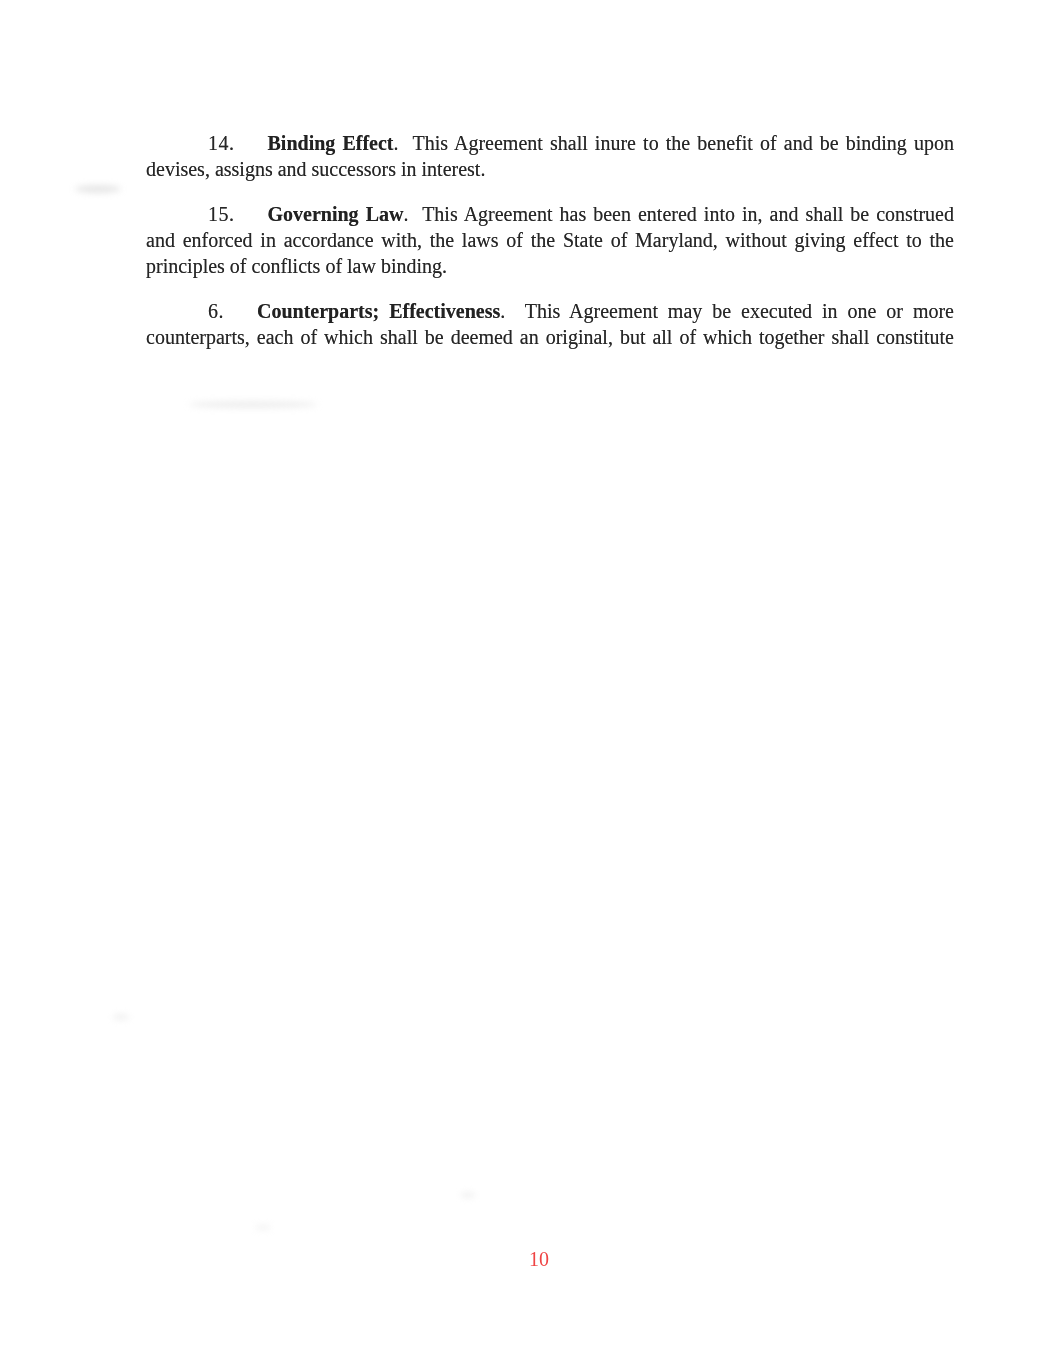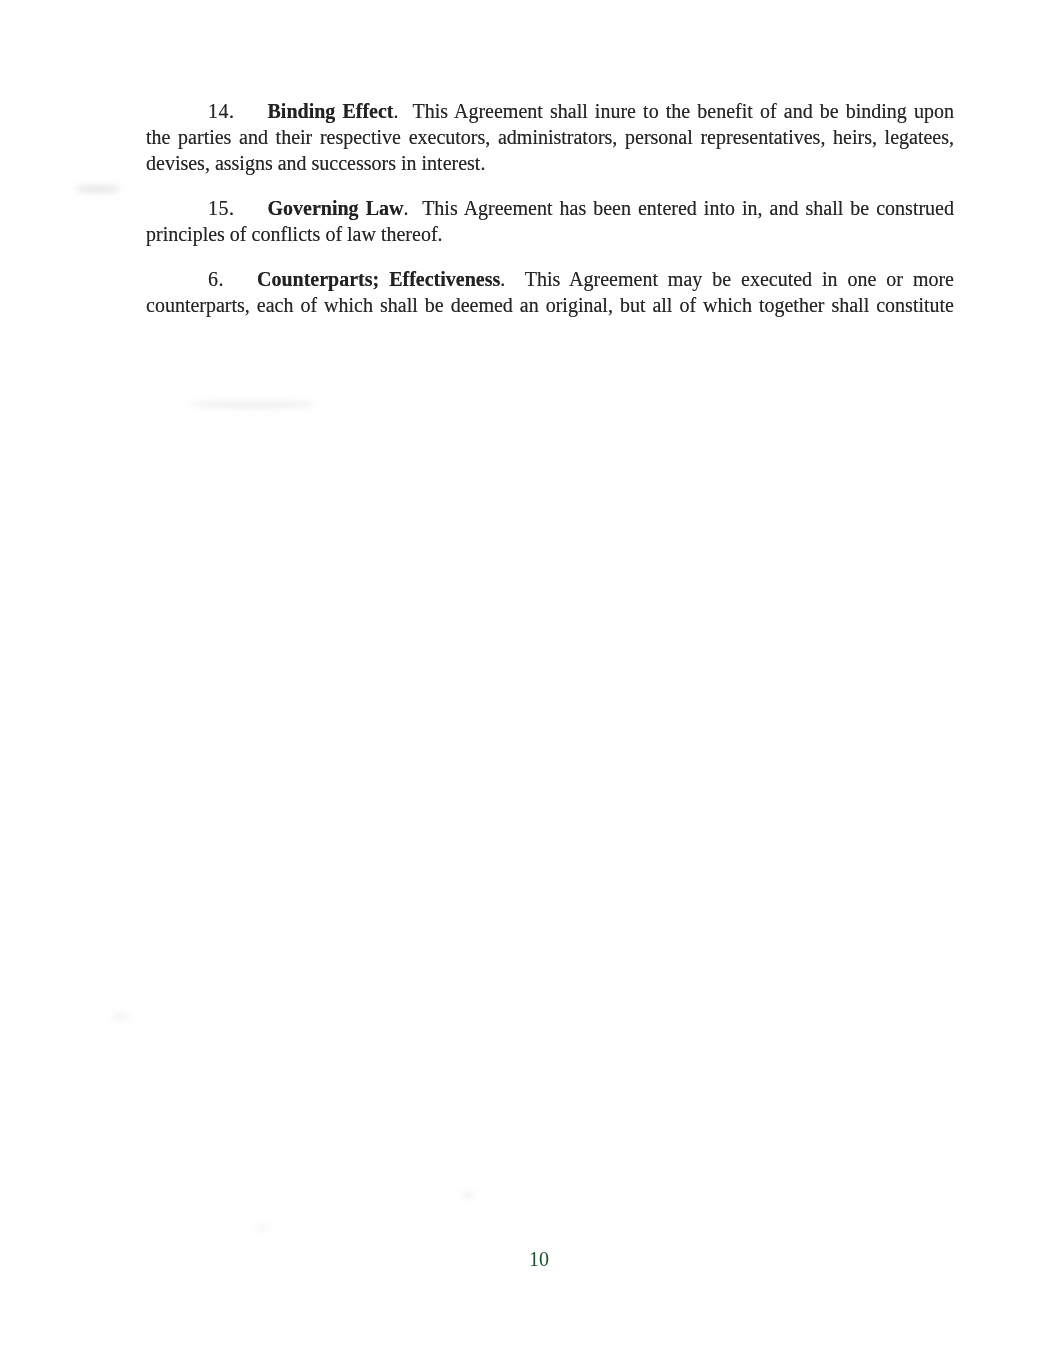--- a/index.html
+++ b/index.html
@@ -16,42 +16,42 @@
     color: #262626;
   }
   .scan-page {
     position: absolute;
     inset: 0;
     background: #ffffff;
   }
   .content {
     position: absolute;
     left: 146px;
-    top: 98px;
+    top: 130px;
     width: 808px;
     font-size: 20px;
     line-height: 26px;
     text-shadow: 0 0 0.3px rgba(20,20,20,0.55);
   }
   .para { margin: 0 0 19px 0; }
   .line { hyphens: none; }
   .line.j { text-align: justify; text-align-last: justify; }
   .line.l { text-align: left; }
   .indent { display: inline-block; width: 62px; }
   .tab { display: inline-block; width: 33px; }
   .num { letter-spacing: 0.5px; }
   .heading { font-weight: 700; color: #222222; }
   .pagenum {
     position: absolute;
     top: 1246px;
     left: 539px;
     transform: translateX(-50%);
     font-size: 20px;
     line-height: 26px;
-    color: #14532d;
+    color: #ef4444;
   }
   .smudge {
     position: absolute;
     border-radius: 50%;
     filter: blur(3px);
     pointer-events: none;
   }
   .smudge.s1 { left: 75px;  top: 185px;  width: 46px; height: 8px; background: rgba(185,185,185,0.35); }
   .smudge.s2 { left: 188px; top: 401px;  width: 130px; height: 7px; background: rgba(198,198,198,0.30); }
   .smudge.s3 { left: 112px; top: 1014px; width: 18px; height: 6px; background: rgba(205,205,205,0.28); }
@@ -60,27 +60,27 @@
 </style>
 </head>
 <body>
 
 <div class="scan-page">
 
   <div class="content">
 
     <div class="para">
       <div class="line j"><span class="indent"></span><span class="num">14.</span><span class="tab"></span><span class="heading">Binding Effect</span><span>.&nbsp; This Agreement shall inure to the benefit of and be binding upon</span></div>
-      <div class="line j">the parties and their respective executors, administrators, personal representatives, heirs, legatees,</div>
       <div class="line l">devises, assigns and successors in interest.</div>
     </div>
 
     <div class="para">
       <div class="line j"><span class="indent"></span><span class="num">15.</span><span class="tab"></span><span class="heading">Governing Law</span><span>.&nbsp; This Agreement has been entered into in, and shall be construed</span></div>
-      <div class="line l">principles of conflicts of law thereof.</div>
+      <div class="line j">and enforced in accordance with, the laws of the State of Maryland, without giving effect to the</div>
+      <div class="line l">principles of conflicts of law binding.</div>
     </div>
 
     <div class="para">
       <div class="line j"><span class="indent"></span><span class="num">6.</span><span class="tab"></span><span class="heading">Counterparts; Effectiveness</span><span>.&nbsp; This Agreement may be executed in one or more</span></div>
       <div class="line j">counterparts, each of which shall be deemed an original, but all of which together shall constitute</div>
     </div>
 
   </div>
 
   <div class="pagenum">10</div>

